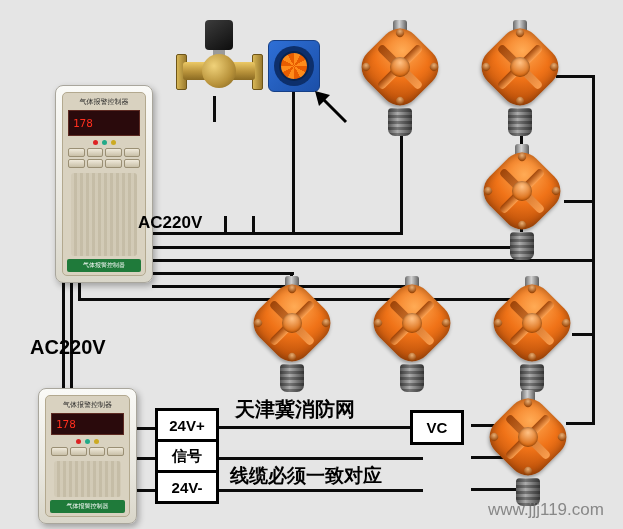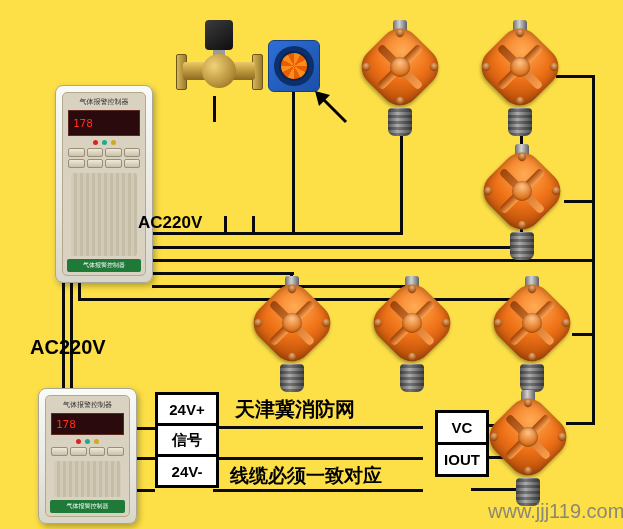--- a/index.html
+++ b/index.html
@@ -1,16 +1,16 @@
 <!DOCTYPE html>
 <html><head>
 <meta charset="utf-8">
 <style>
   html,body{margin:0;padding:0;background:#fff;}
-  .canvas{position:relative;width:623px;height:529px;background:#fde047;overflow:hidden;
+  .canvas{position:relative;width:623px;height:529px;background:#e5e5e5;overflow:hidden;
           font-family:"Liberation Sans", sans-serif;}
   
   .w{position:absolute;background:#0b0b0b;z-index:1;}
   
   .lbl{position:absolute;color:#000;font-weight:bold;z-index:4;white-space:nowrap;}
   
   .cabinet{position:absolute;left:196px;top:118px;width:78px;height:98px;background:#fff;
            border:3px solid #000;border-radius:10px;display:flex;align-items:center;justify-content:center;
            font-size:24px;font-weight:bold;letter-spacing:1px;z-index:2;}
   
@@ -75,21 +75,21 @@
               background:repeating-conic-gradient(#ff8c1a 0 30deg,#e85d00 30deg 60deg);}
   .fan-arrow{position:absolute;left:312px;top:88px;z-index:2;}
   
   .tbox{position:absolute;background:#fff;border:3px solid #000;z-index:3;}
   .tcell{display:flex;align-items:center;justify-content:center;font-weight:bold;font-size:15px;
          border-bottom:3px solid #000;}
   .tcell:last-child{border-bottom:none;text-align:right;}
   
   .wm-cn{position:absolute;left:436px;top:468px;font-size:26px;letter-spacing:2px;color:rgba(186,90,90,.8);
          z-index:5;white-space:nowrap;}
-  .wm-url{position:absolute;left:488px;top:500px;font-size:20px;color:rgba(125,125,125,.9);z-index:5;white-space:nowrap;}
+  .wm-url{position:absolute;left:488px;top:500px;font-size:17px;color:rgba(125,125,125,.9);z-index:5;white-space:nowrap;}
 </style>
 </head>
 <body>
 
 <div class="canvas">
 
   <div>
     <div class="w" style="left:213px;top:96px;width:3px;height:26px;"></div>
     <div class="w" style="left:292px;top:90px;width:3px;height:145px;"></div>
     <div class="w" style="left:224px;top:216px;width:3px;height:19px;"></div>
@@ -277,28 +277,27 @@
         <div class="det-ridge r2"></div>
       <div class="det-screw s1"></div>
         <div class="det-screw s2"></div>
         <div class="det-screw s3"></div>
         <div class="det-screw s4"></div>
       <div class="det-hub"></div>
     </div>
     <div class="det-sensor"></div>
   </div>
 
-  <div class="tbox" style="left:155px;top:392px;width:58px;">
+  <div class="tbox" style="left:155px;top:408px;width:58px;">
     <div class="tcell" style="height:28px;">24V+</div>
     <div class="tcell" style="height:28px;">信号</div>
     <div class="tcell" style="height:28px;">24V-</div>
   </div>
-  <div class="tbox" style="left:435px;top:410px;width:48px;">
+  <div class="tbox" style="left:410px;top:410px;width:48px;">
     <div class="tcell" style="height:29px;">VC</div>
-    <div class="tcell" style="height:29px;">IOUT</div>
   </div>
 
   <div class="lbl" style="left:138px;top:213px;font-size:17px;">AC220V</div>
   <div class="lbl" style="left:30px;top:336px;font-size:20px;">AC220V</div>
   <div class="lbl" style="left:235px;top:396px;font-size:20px;">天津冀消防网</div>
   <div class="lbl" style="left:230px;top:463px;font-size:19px;">线缆必须一致对应</div>
 
   <div class="wm-url">www.jjj119.com</div>
 
 </div>

